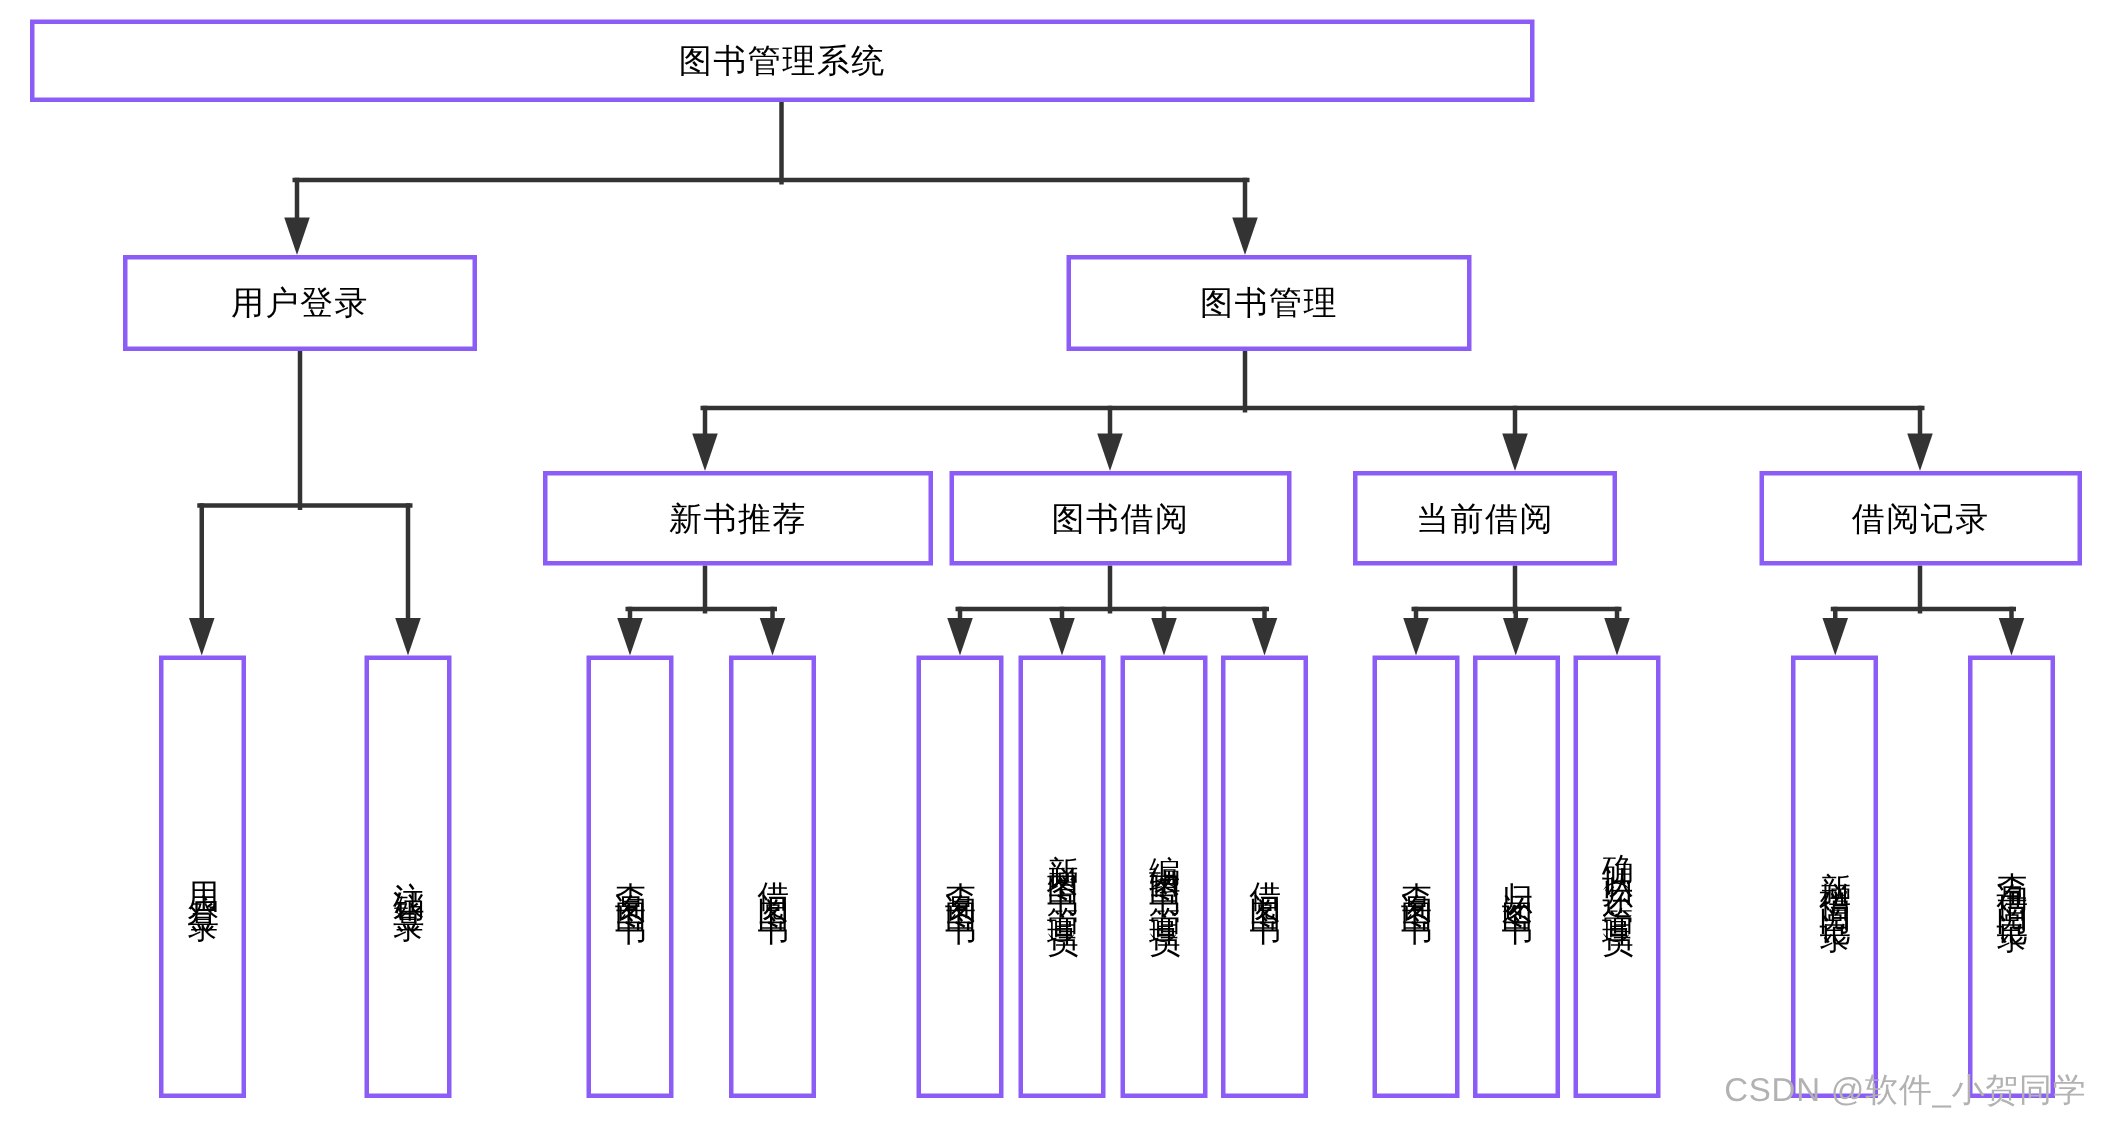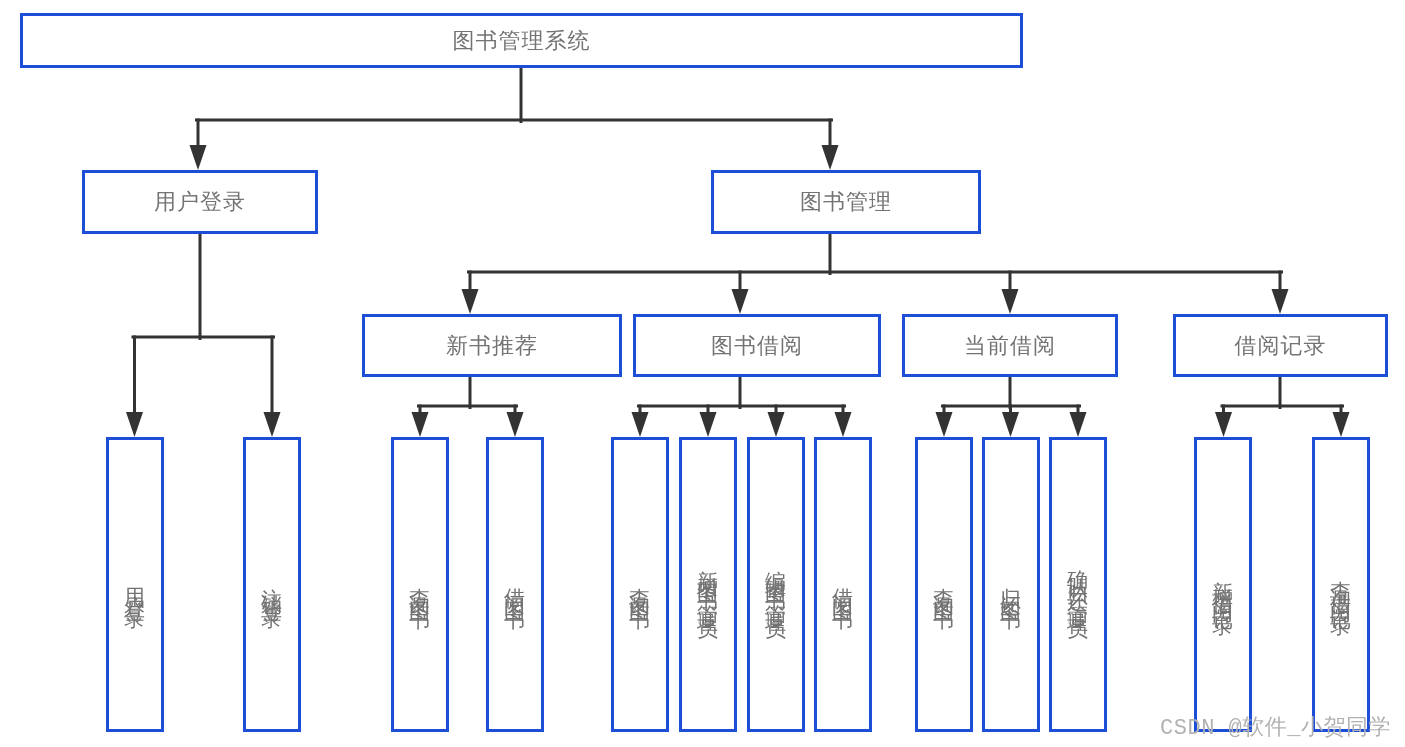--- a/index.html
+++ b/index.html
@@ -21,46 +21,45 @@
   }
   svg.wires {
     position: absolute;
     left: 0; top: 0;
     z-index: 1;
   }
   .node {
     position: absolute;
     box-sizing: border-box;
     background: #ffffff;
-    border: 3px solid #1d4ed8;
+    border: 3px solid #8b5cf6;
     display: flex;
     align-items: center;
     justify-content: center;
-    color: #737373;
+    color: #000000;
     font-size: 22px;
     letter-spacing: 1px;
     z-index: 2;
     white-space: nowrap;
   }
   .leaf {
     writing-mode: vertical-rl;
     font-size: 21px;
     letter-spacing: 7px;
     line-height: 1;
     white-space: normal;
   }
   .watermark {
     position: absolute;
     right: 14px;
     bottom: 5px;
     font-size: 22px;
     color: #b2b2b2;
     letter-spacing: 0.5px;
     z-index: 5;
-    font-family: Liberation Mono, monospace;
   }
 </style>
 </head>
 <body>
 
 <div class="canvas">
 
   <svg class="wires" width="1405" height="747" viewBox="0 0 1405 747">
     <g stroke="#333333" stroke-width="3" stroke-linecap="square">
 
@@ -126,22 +125,22 @@
       <polygon points="1332.5,412 1349.5,412 1341,437"></polygon>
     </g>
   </svg>
 
   <div class="node" style="left:20px; top:13px; width:1003px; height:55px;">图书管理系统</div>
 
   <div class="node" style="left:82px; top:170px; width:236px; height:64px;">用户登录</div>
   <div class="node" style="left:711px; top:170px; width:270px; height:64px;">图书管理</div>
 
   <div class="node" style="left:362px; top:314px; width:260px; height:63px;">新书推荐</div>
-  <div class="node" style="left:633px; top:314px; width:248px; height:63px;">图书借阅</div>
-  <div class="node" style="left:902px; top:314px; width:216px; height:63px;text-align:right;">当前借阅</div>
+  <div class="node" style="left:633px; top:314px; width:228px; height:63px;">图书借阅</div>
+  <div class="node" style="left:902px; top:314px; width:176px; height:63px;text-align:right;">当前借阅</div>
   <div class="node" style="left:1173px; top:314px; width:215px; height:63px;">借阅记录</div>
 
   <div class="node leaf" style="left:106px; top:437px; width:58px; height:295px;">用户登录</div>
   <div class="node leaf" style="left:243px; top:437px; width:58px; height:295px;">注销登录</div>
 
   <div class="node leaf" style="left:391px; top:437px; width:58px; height:295px;">查询图书</div>
   <div class="node leaf" style="left:486px; top:437px; width:58px; height:295px;">借阅图书</div>
 
   <div class="node leaf" style="left:611px; top:437px; width:58px; height:295px;">查询图书</div>
   <div class="node leaf" style="left:679px; top:437px; width:58px; height:295px;">新增图书（管理员）</div>

